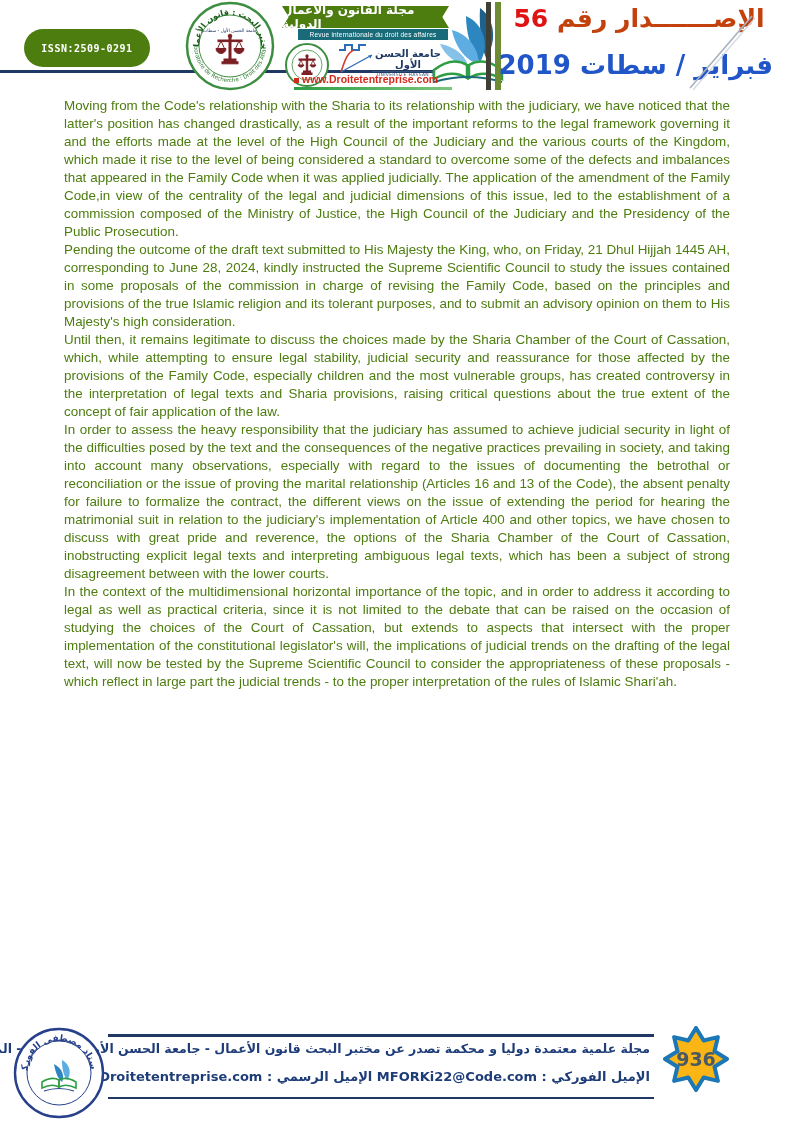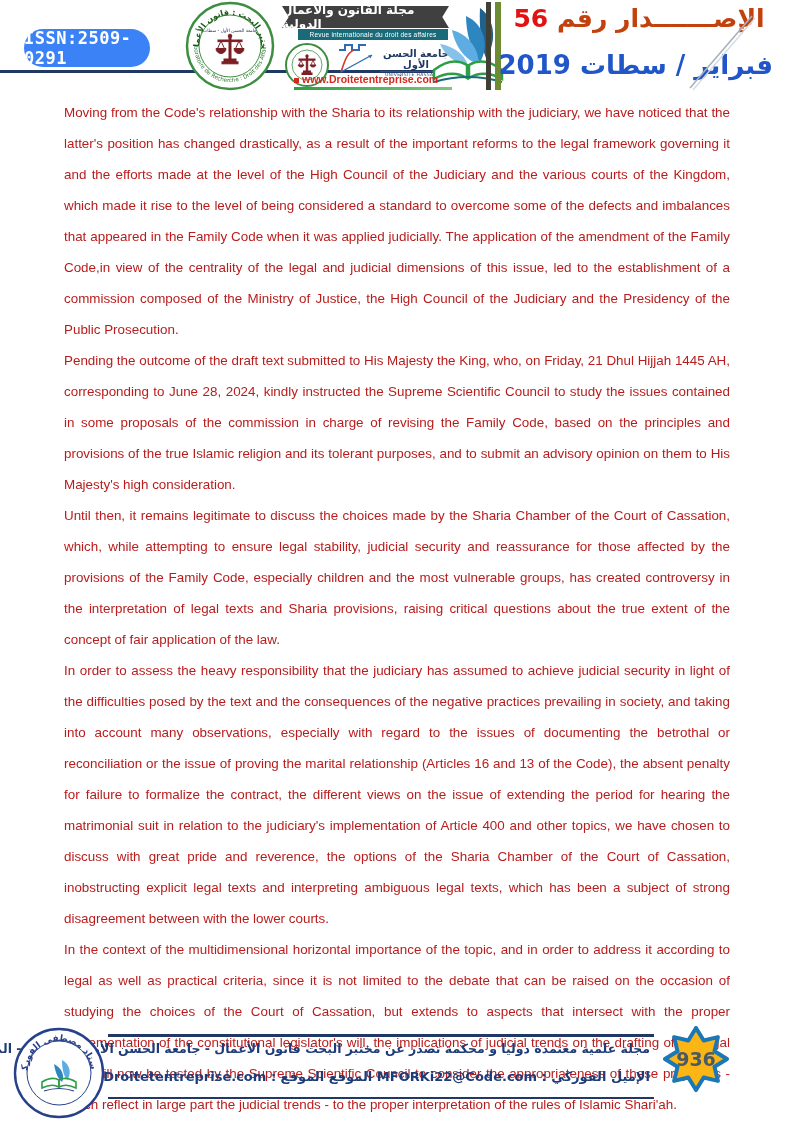--- a/index.html
+++ b/index.html
@@ -2,57 +2,57 @@
 <html lang="en"><head>
 <meta charset="utf-8">
 <style>
   html,body{margin:0;padding:0;background:#ffffff;}
   .page{position:relative;width:794px;height:1123px;background:#ffffff;overflow:hidden;
         font-family:"Liberation Sans",sans-serif;}
 
   
   .header{position:absolute;top:0;left:0;width:794px;height:95px;}
   .issn-pill{position:absolute;left:24px;top:29px;width:126px;height:38px;border-radius:19px;
-             background:#3b82f6;color:#ffffff;display:flex;align-items:center;justify-content:center;
-             font-family:"DejaVu Sans Mono",monospace;font-weight:bold;font-size:17px;letter-spacing:.5px;}
+             background:#4d7c0f;color:#ffffff;display:flex;align-items:center;justify-content:center;
+             font-family:"DejaVu Sans Mono",monospace;font-weight:bold;font-size:10px;letter-spacing:.5px;}
   .header-rule{position:absolute;left:0;top:70px;width:467px;height:3px;background:#1f3864;}
 
   .biglogo{position:absolute;left:185px;top:1px;}
   .journal-group{position:absolute;left:280px;top:4px;width:225px;height:88px;}
-  .ribbon{position:absolute;left:2px;top:2px;width:167px;height:22px;background:#404040;color:#fff;
+  .ribbon{position:absolute;left:2px;top:2px;width:167px;height:22px;background:#4d7c0f;color:#fff;
           display:flex;align-items:center;justify-content:center;font-family:"DejaVu Sans",sans-serif;
           font-size:12px;font-weight:bold;
           clip-path:polygon(0 0,100% 0,96% 50%,100% 100%,0 100%,4% 50%);}
   .subtitle-strip{position:absolute;left:18px;top:25px;width:150px;height:11px;background:#1a6b7a;color:#fff;
           display:flex;align-items:center;justify-content:center;font-size:6.5px;letter-spacing:.2px;white-space:nowrap;}
   .small-lab-logo{position:absolute;left:4px;top:38px;}
   .chart-icon{position:absolute;left:56px;top:38px;}
-  .univ{position:absolute;left:100px;top:44px;width:72px;text-align:center;color:#1f3864;
+  .univ{position:absolute;left:92px;top:44px;width:72px;text-align:center;color:#1f3864;
         font-family:"DejaVu Sans",sans-serif;font-size:10px;font-weight:bold;}
   .univ-sub{font-size:4.5px;font-weight:normal;color:#33507a;letter-spacing:.3px;border-top:1px solid #33507a;margin-top:1px;}
   .site-url{position:absolute;left:14px;top:69px;color:#d42a1e;font-weight:bold;font-size:10.5px;white-space:nowrap;}
   .site-url::before{content:"";display:inline-block;width:5px;height:5px;background:#d42a1e;margin-right:3px;}
   .site-underline{position:absolute;left:14px;top:83px;width:158px;height:3px;
         background:linear-gradient(90deg,#2e9e44,#7cc67f);}
   .lotus{position:absolute;left:148px;top:2px;}
 
   .bar-dark{position:absolute;left:486px;top:2px;width:5px;height:88px;background:#403f35;}
   .bar-green{position:absolute;left:495px;top:2px;width:6px;height:88px;background:#6d8b33;}
 
   .issue-block{position:absolute;left:505px;top:4px;width:268px;text-align:center;direction:rtl;
         font-family:"DejaVu Sans",sans-serif;font-weight:bold;font-size:25px;white-space:nowrap;}
   .issue-label{color:#c2410c;}
   .issue-number{color:#e01212;}
   .date-block{position:absolute;left:505px;top:50px;width:268px;text-align:center;direction:rtl;
         font-family:"DejaVu Sans",sans-serif;font-weight:bold;font-size:26px;color:#2156c8;white-space:nowrap;}
   .pencil{position:absolute;left:680px;top:8px;}
 
   
-  .article-body{position:absolute;left:64px;top:97px;width:666px;color:#b91c1c;
-        font-size:13.4px;line-height:31px;}
+  .article-body{position:absolute;left:64px;top:97px;width:666px;color:#4d7c0f;
+        font-size:13.4px;line-height:18px;}
   .article-body p{margin:0;text-align:justify;}
 
   
   .rule-top{position:absolute;left:108px;top:1034px;width:546px;height:3px;background:#1f3864;}
   .rule-bottom{position:absolute;left:108px;top:1097px;width:546px;height:2px;background:#1f3864;}
   .foot-line1{position:absolute;left:110px;top:1041px;width:540px;text-align:center;direction:rtl;
         color:#1e3c78;font-family:"DejaVu Sans",sans-serif;font-weight:bold;font-size:12.5px;white-space:nowrap;}
   .foot-line2{position:absolute;left:110px;top:1069px;width:540px;text-align:center;direction:rtl;
         color:#1e3c78;font-family:"DejaVu Sans",sans-serif;font-weight:bold;font-size:13px;white-space:nowrap;}
   .foot-line2 .latin{direction:ltr;unicode-bidi:embed;}
@@ -176,21 +176,21 @@
   </div>
 
   <div class="rule-top"></div>
   <div class="rule-bottom"></div>
 
   <div class="foot-line1">مجلة علمية معتمدة  دوليا و محكمة تصدر عن مختبر البحث قانون الأعمال - جامعة الحسن الأول - سطات - المغرب</div>
 
   <div class="foot-line2">
     <span>الإميل الفوركي :</span>
     <span class="latin">MFORKi22@Code.com</span>
-    <span>الموقع الموقع :</span>
+    <span>الإميل الرسمي :</span>
     <span class="latin">WWW.Droitetentreprise.com</span>
   </div>
 
   <svg class="stamp" width="94" height="94" viewBox="0 0 94 94">
     <circle cx="47" cy="47" r="44" fill="#ffffff" stroke="#27408b" stroke-width="2.4"></circle>
     <circle cx="47" cy="47" r="32" fill="none" stroke="#27408b" stroke-width="1"></circle>
     <defs>
         <path id="stampArc" d="M15,47 A32,32 0 0 1 79,47"></path>
       </defs>
     <text font-size="9" font-weight="bold" fill="#27408b" font-family="DejaVu Sans" text-anchor="middle">

